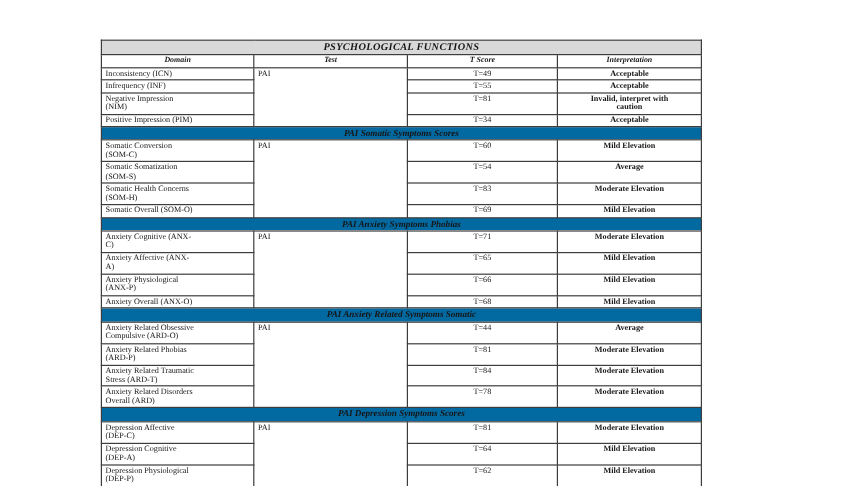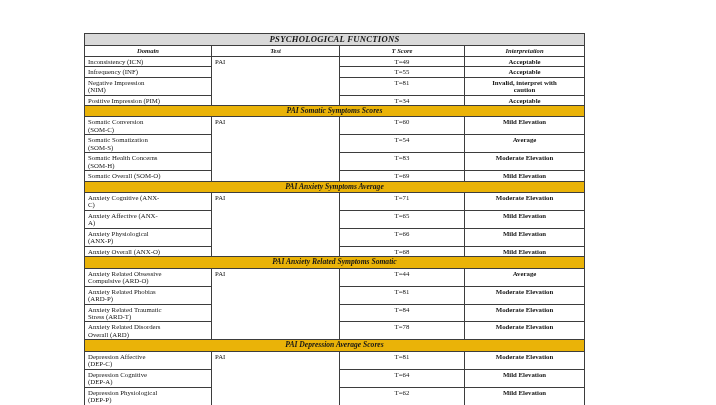--- a/index.html
+++ b/index.html
@@ -43,21 +43,21 @@
     margin-left: 40px;
   }
   tr.cols td {
     text-align: center;
     font-weight: bold;
     font-style: italic;
     font-size: 6.6px;
     background: #ffffff;
   }
   tr.sec td {
-    background: #eab308;
+    background: #0369a1;
     text-align: center;
     font-weight: bold;
     font-style: italic;
     font-size: 7.6px;
     padding: 1px 0;
   }
   td.d { text-align: left; white-space: pre-line; }
   td.t { text-align: left; }
   td.s { text-align: center; }
   td.i { text-align: center; font-weight: bold; white-space: pre-line; }
@@ -130,21 +130,21 @@
         <td class="s">T=83</td>
         <td class="i">Moderate Elevation</td>
       </tr>
       <tr>
         <td class="d">Somatic Overall (SOM-O)</td>
         <td class="s">T=69</td>
         <td class="i">Mild Elevation</td>
       </tr>
 
       <tr class="sec">
-        <td colspan="4">PAI Anxiety Symptoms Average</td>
+        <td colspan="4">PAI Anxiety Symptoms Phobias</td>
       </tr>
       <tr>
         <td class="d">Anxiety Cognitive (ANX-
 C)</td>
         <td class="t" rowspan="4">PAI</td>
         <td class="s">T=71</td>
         <td class="i">Moderate Elevation</td>
       </tr>
       <tr>
         <td class="d">Anxiety Affective (ANX-
@@ -187,21 +187,21 @@
         <td class="i">Moderate Elevation</td>
       </tr>
       <tr>
         <td class="d">Anxiety Related Disorders
 Overall (ARD)</td>
         <td class="s">T=78</td>
         <td class="i">Moderate Elevation</td>
       </tr>
 
       <tr class="sec">
-        <td colspan="4">PAI Depression Average Scores</td>
+        <td colspan="4">PAI Depression Symptoms Scores</td>
       </tr>
       <tr>
         <td class="d">Depression Affective
 (DEP-C)</td>
         <td class="t" rowspan="4">PAI</td>
         <td class="s">T=81</td>
         <td class="i">Moderate Elevation</td>
       </tr>
       <tr>
         <td class="d">Depression Cognitive

